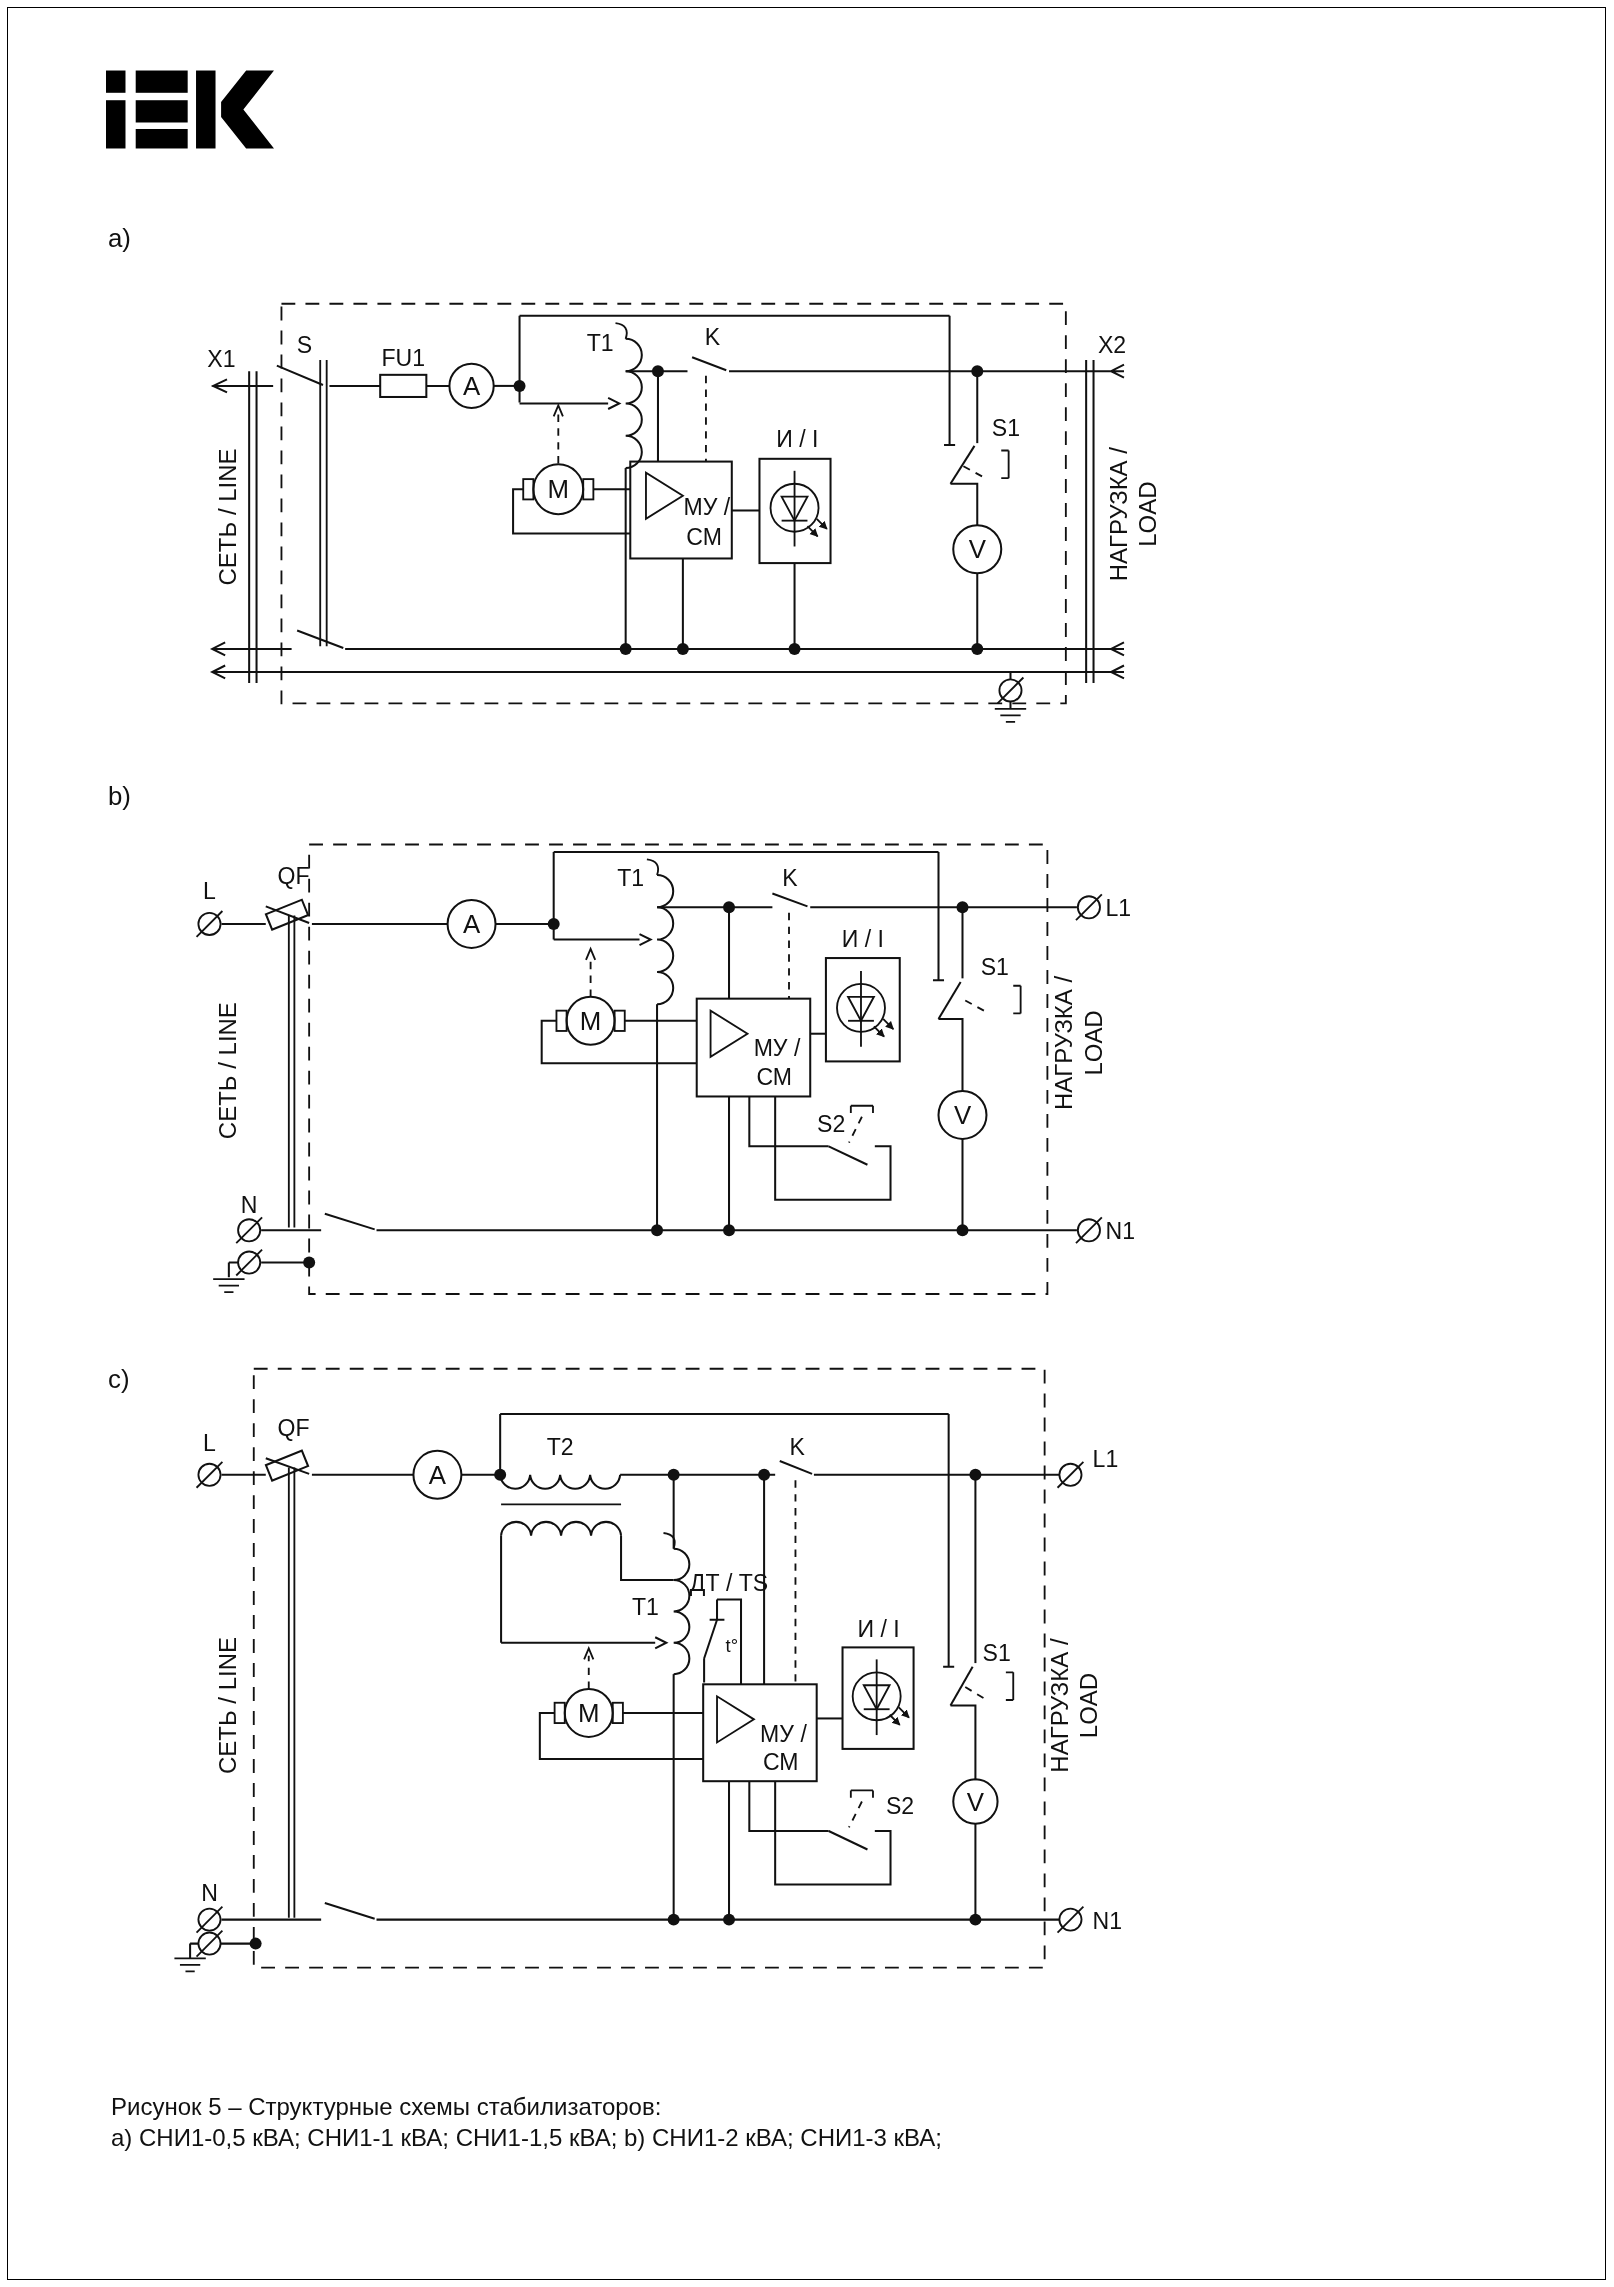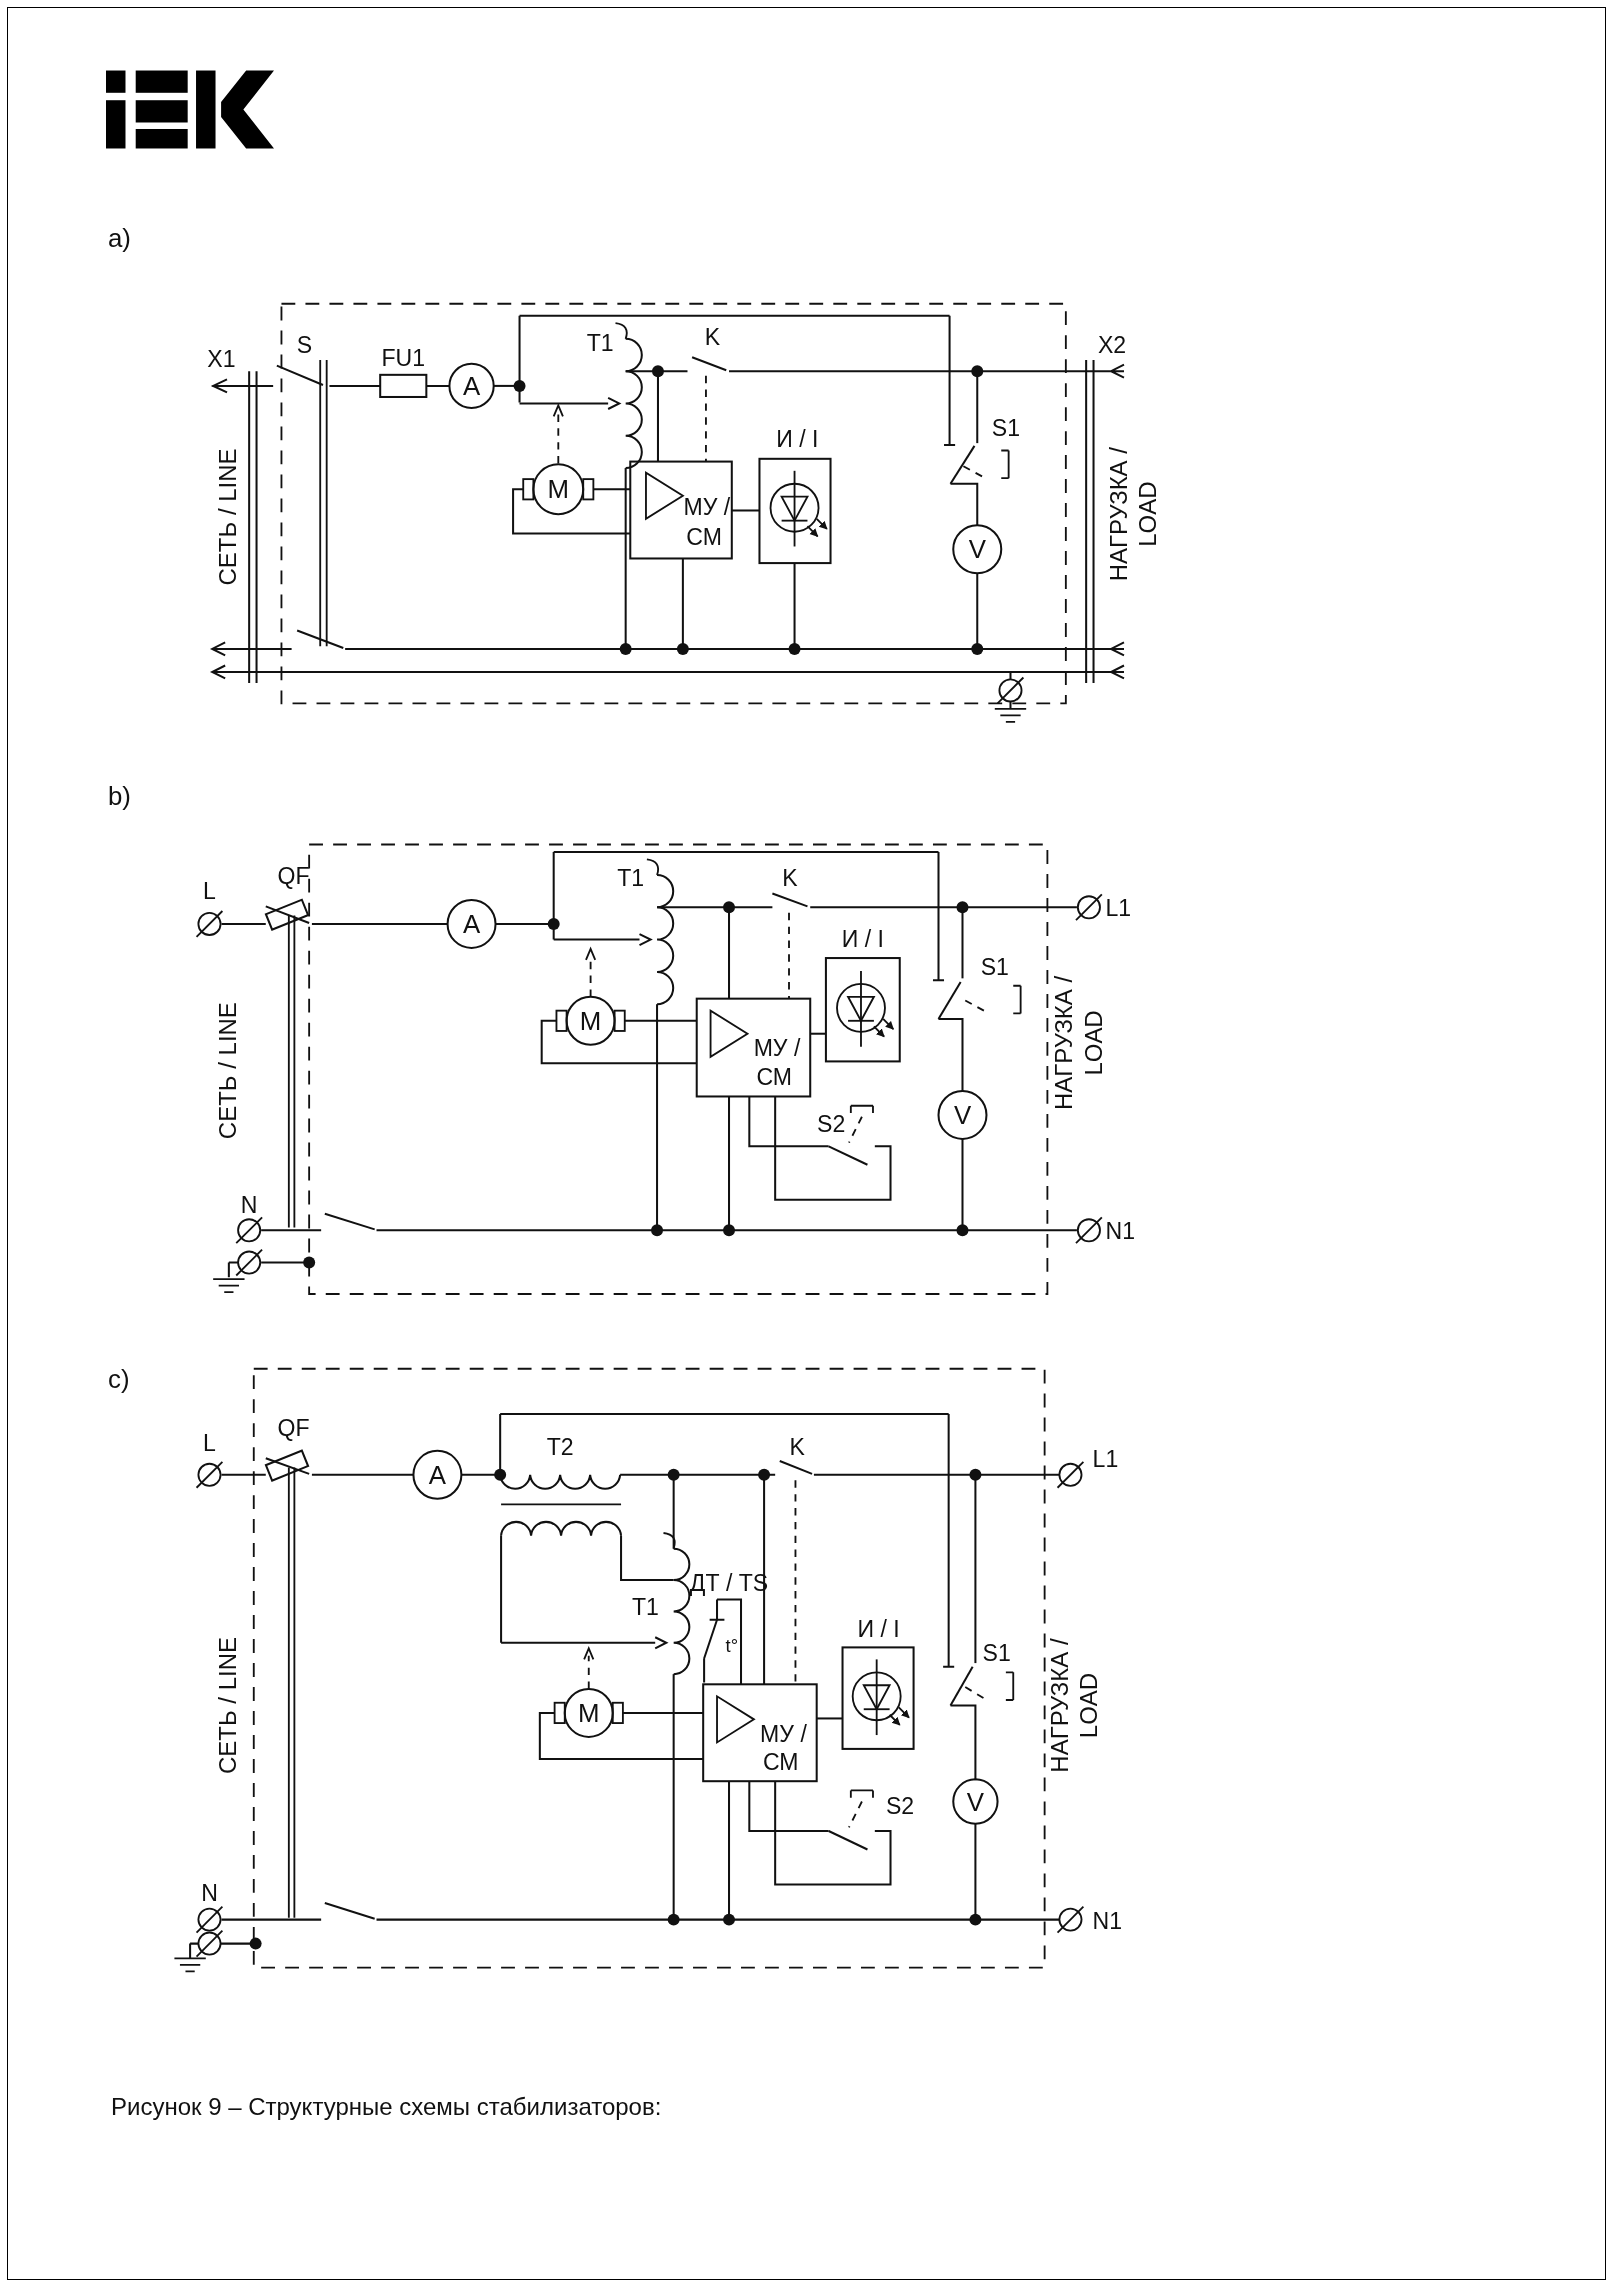--- a/index.html
+++ b/index.html
@@ -431,16 +431,17 @@
         <circle class="dot" cx="1057" cy="1598" r="6.5"></circle>
         <circle class="dot" cx="730" cy="2080" r="6.5"></circle>
         <circle class="dot" cx="790" cy="2080" r="6.5"></circle>
         <circle class="dot" cx="1057" cy="2080" r="6.5"></circle>
         <circle class="dot" cx="277" cy="2106" r="6.5"></circle>
       </g>
     </g>
   </svg>
 
   <div class="caption">
-    <div>Рисунок 9 – Структурные схемы стабилизаторов:</div>
+    <div>Рисунок 5 – Структурные схемы стабилизаторов:</div>
+    <div>a) СНИ1-0,5 кВА; СНИ1-1 кВА; СНИ1-1,5 кВА;   b) СНИ1-2 кВА; СНИ1-3 кВА;</div>
   </div>
 </div>
 
 
 </body></html>

